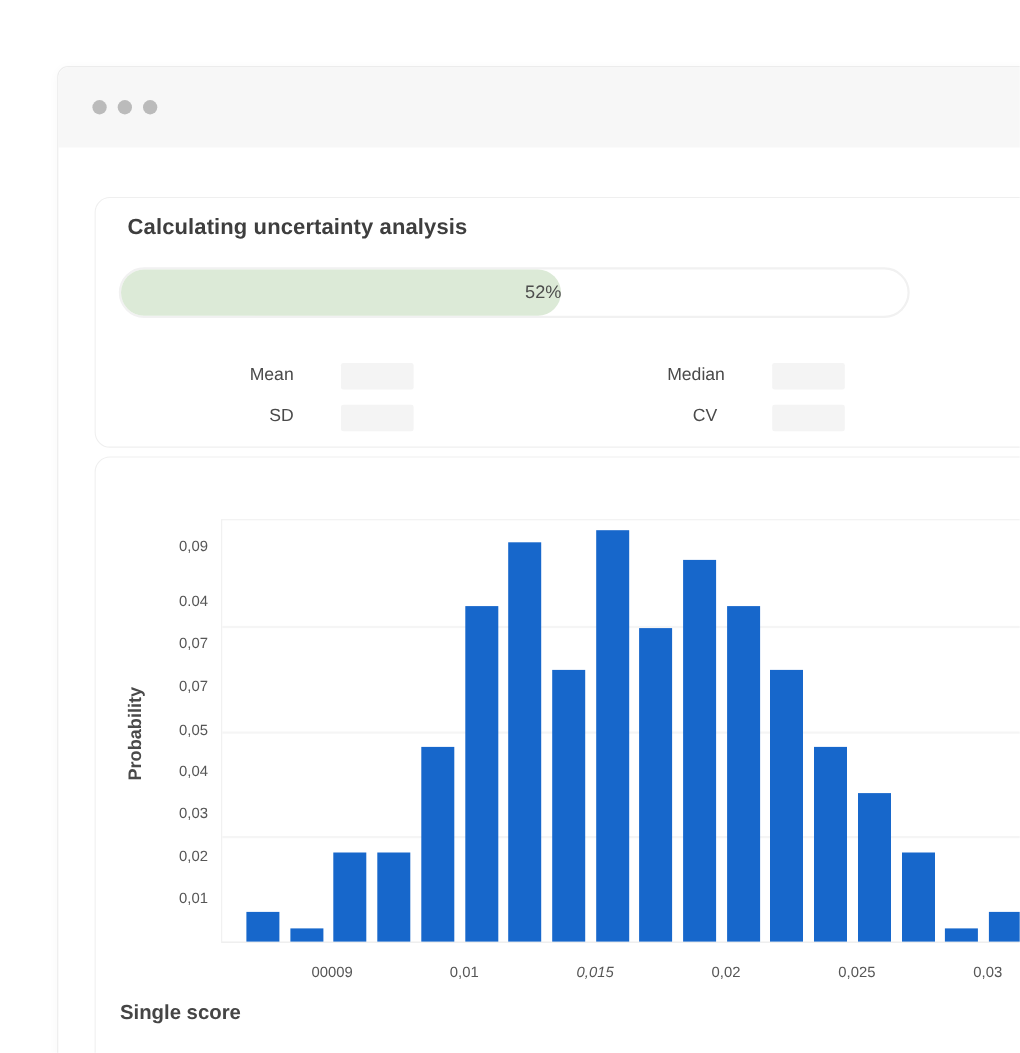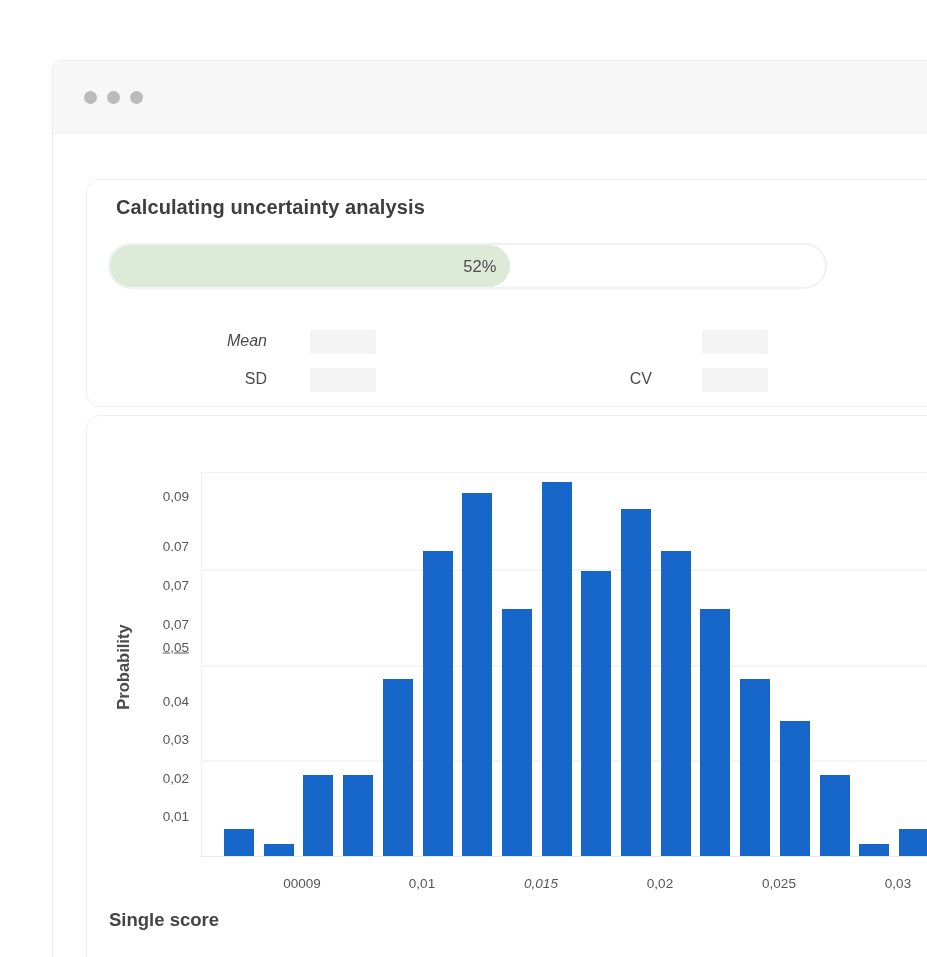--- a/index.html
+++ b/index.html
@@ -31,21 +31,21 @@
   }
   .progress-track{
     position:absolute;left:21px;top:63px;width:719px;height:46px;
     background:#ffffff;border:2px solid #f1f1f1;border-radius:23px;box-sizing:border-box;
   }
   .progress-fill{
     position:absolute;left:0;top:0;height:42px;width:56%;
     background:#dcead7;border-radius:21px;
     display:flex;align-items:center;justify-content:flex-end;
   }
-  .progress-label{font-size:16.5px;color:#4d4d4d;padding-right:14px;}
+  .progress-label{font-size:16.5px;color:#4d4d4d;}
 
   .stat-label{
     position:absolute;text-align:right;font-size:16px;color:#4a4a4a;
     height:26px;line-height:26px;
   }
   .stat-box{
     position:absolute;width:66px;height:24px;background:#f4f4f4;border-radius:2px;
   }
 
   
@@ -89,40 +89,41 @@
 
   <div class="card card-progress">
     <div class="card-title">Calculating uncertainty analysis</div>
 
     <div class="progress-track">
       <div class="progress-fill">
         <span class="progress-label">52%</span>
       </div>
     </div>
 
-    <div class="stat-label" style="left:45px;top:148px;width:135px;font-style:italic;">Mean</div>
+    <div class="stat-label" style="left:45px;top:148px;width:135px;">Mean</div>
     <div class="stat-box" style="left:223px;top:150px;"></div>
 
+    <div class="stat-label" style="left:435px;top:148px;width:137px;">Median</div>
     <div class="stat-box" style="left:615px;top:150px;"></div>
 
     <div class="stat-label" style="left:45px;top:186px;width:135px;">SD</div>
     <div class="stat-box" style="left:223px;top:188px;"></div>
 
     <div class="stat-label" style="left:428px;top:186px;width:137px;">CV</div>
     <div class="stat-box" style="left:615px;top:188px;"></div>
   </div>
 
   <div class="card card-chart">
     <div class="y-axis-title">Probability</div>
     <div class="y-ticks">
         <div class="ytick" style="top: 24px; margin-left: 16px;">0,09</div>
-        <div class="ytick" style="top: 74px;">0.07</div>
+        <div class="ytick" style="top: 74px;">0.04</div>
         <div class="ytick" style="top: 113px; text-align: center;">0,07</div>
         <div class="ytick" style="top: 152px;">0,07</div>
-        <div class="ytick" style="top: 175px; text-decoration: underline;">0,05</div>
+        <div class="ytick" style="top: 192px;">0,05</div>
         <div class="ytick" style="top: 229px; margin-left: 46px;">0,04</div>
         <div class="ytick" style="top: 267px;">0,03</div>
         <div class="ytick" style="top: 306px;">0,02</div>
         <div class="ytick" style="top: 344px;">0,01</div>
       </div>
     <div class="plot-area">
         <div class="gridline" style="top: 96px;"></div>
         <div class="gridline" style="top: 192px;"></div>
         <div class="gridline" style="top: 287px;"></div>
         <div class="bar" style="left: 22px; width: 30px; height: 27px; background: rgb(23, 103, 203);"></div>

